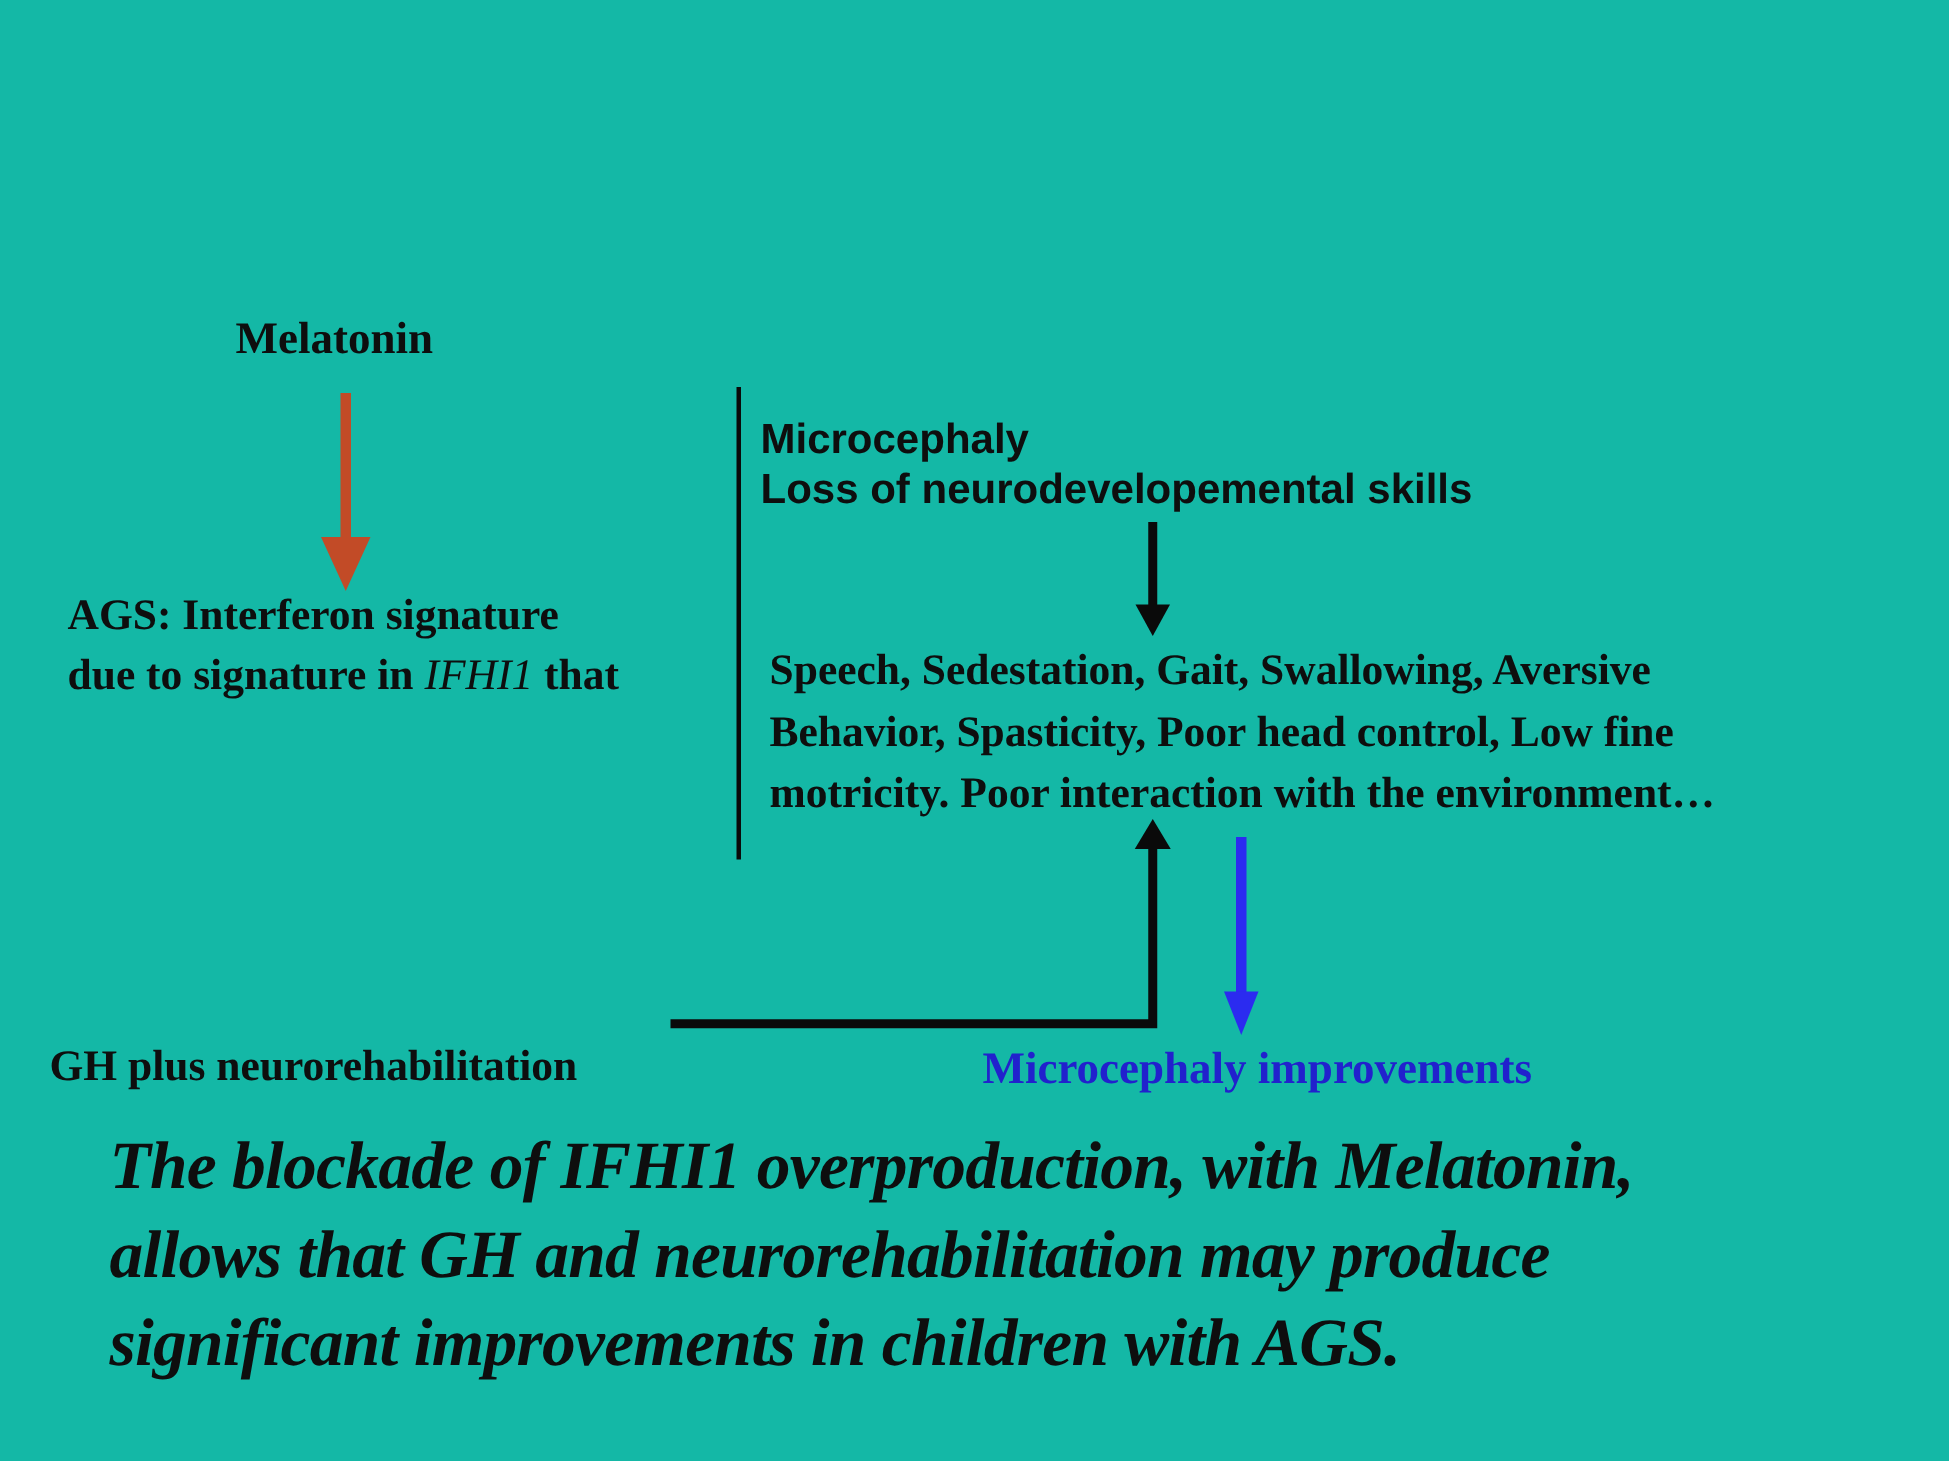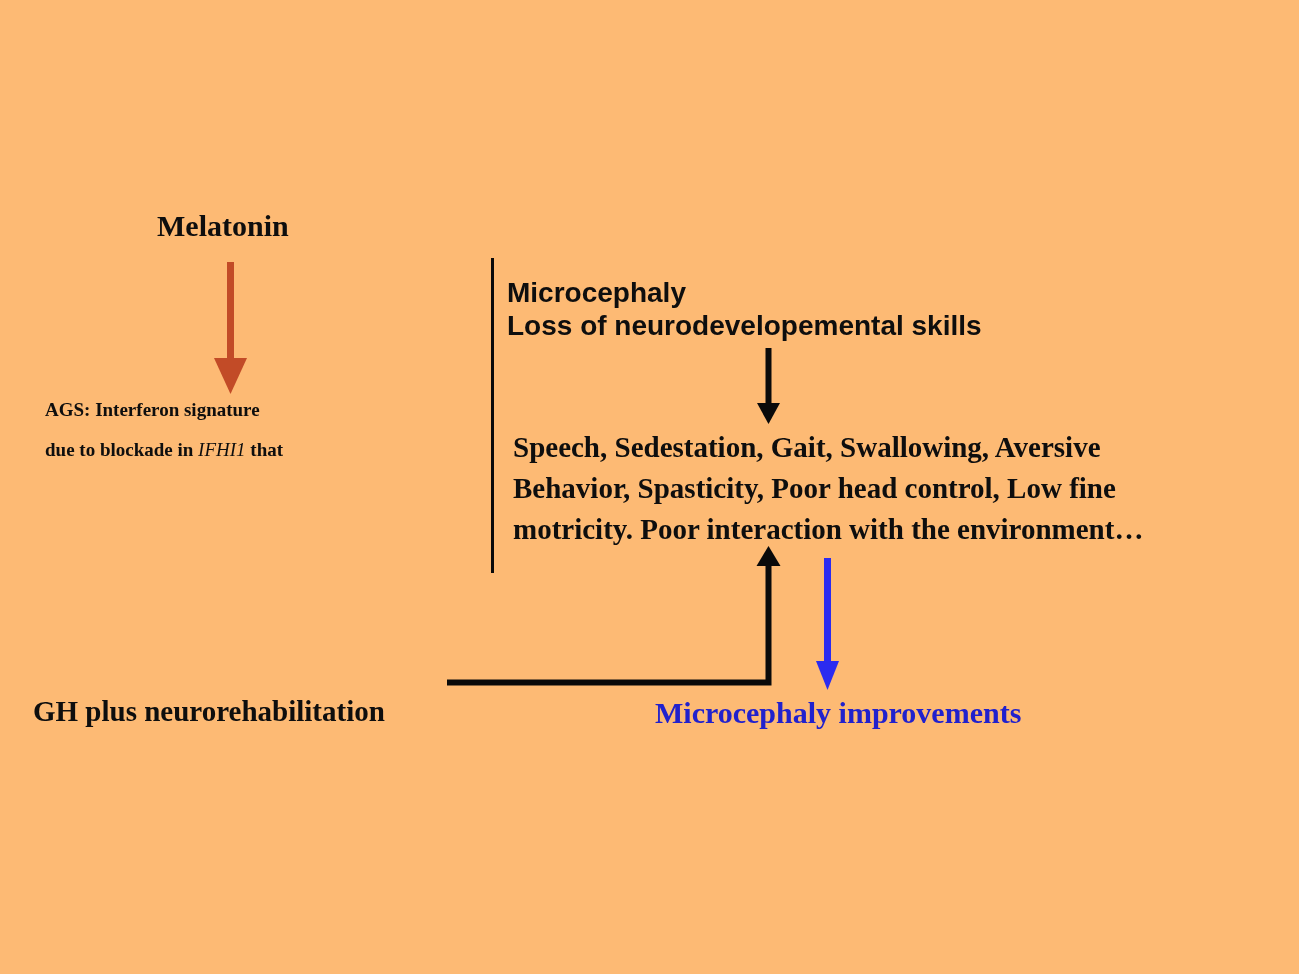--- a/index.html
+++ b/index.html
@@ -4,21 +4,21 @@
 <style>
   html, body {
     margin: 0;
     padding: 0;
     background: #ffffff;
   }
   .canvas {
     position: relative;
     width: 1299px;
     height: 974px;
-    background: #fdba74;
+    background: #14b8a6;
     overflow: hidden;
     font-family: "Liberation Serif", serif;
   }
   .connector-layer {
     position: absolute;
     left: 0;
     top: 0;
     width: 1299px;
     height: 974px;
   }
@@ -33,21 +33,21 @@
   }
   .melatonin {
     left: 157px;
     top: 211px;
     font-size: 30px;
     line-height: 30px;
   }
   .ags {
     left: 45px;
     top: 390px;
-    font-size: 19px;
+    font-size: 29px;
     line-height: 40px;
   }
   .gene-italic {
     font-style: italic;
     font-weight: 400;
   }
   .micro {
     left: 507px;
     top: 276px;
     font-family: "Liberation Sans", sans-serif;
@@ -109,32 +109,37 @@
     <g>
       <line x1="827.5" y1="558" x2="827.5" y2="665" stroke-width="7" stroke="#2b2bf0"></line>
       <polygon points="816,661 839,661 827.5,690" fill="#2b2bf0"></polygon>
     </g>
   </svg>
 
   <div class="label serif-bold melatonin">Melatonin</div>
 
   <div class="label serif-bold ags">
     <div>AGS: Interferon signature</div>
-    <div><span>due to blockade in </span><span class="gene-italic">IFHI1</span><span> that</span></div>
+    <div><span>due to signature in </span><span class="gene-italic">IFHI1</span><span> that</span></div>
   </div>
 
   <div class="label serif-bold symptoms">
     <div>Speech, Sedestation, Gait, Swallowing, Aversive</div>
     <div>Behavior, Spasticity, Poor head control, Low fine</div>
     <div>motricity. Poor interaction with the environment…</div>
   </div>
 
   <div class="label micro">
     <div>Microcephaly</div>
     <div>Loss of neurodevelopemental skills</div>
   </div>
 
   <div class="label serif-bold gh">GH plus neurorehabilitation</div>
 
   <div class="label serif-bold improvements" style="color: rgb(33, 33, 205);">Microcephaly improvements</div>
 
+  <div class="label serif-bold caption">
+    <div>The blockade of IFHI1 overproduction, with Melatonin,</div>
+    <div>allows that GH and neurorehabilitation may produce</div>
+    <div>significant improvements in children with AGS.</div>
+  </div>
 
 </div>
 
 </body></html>

